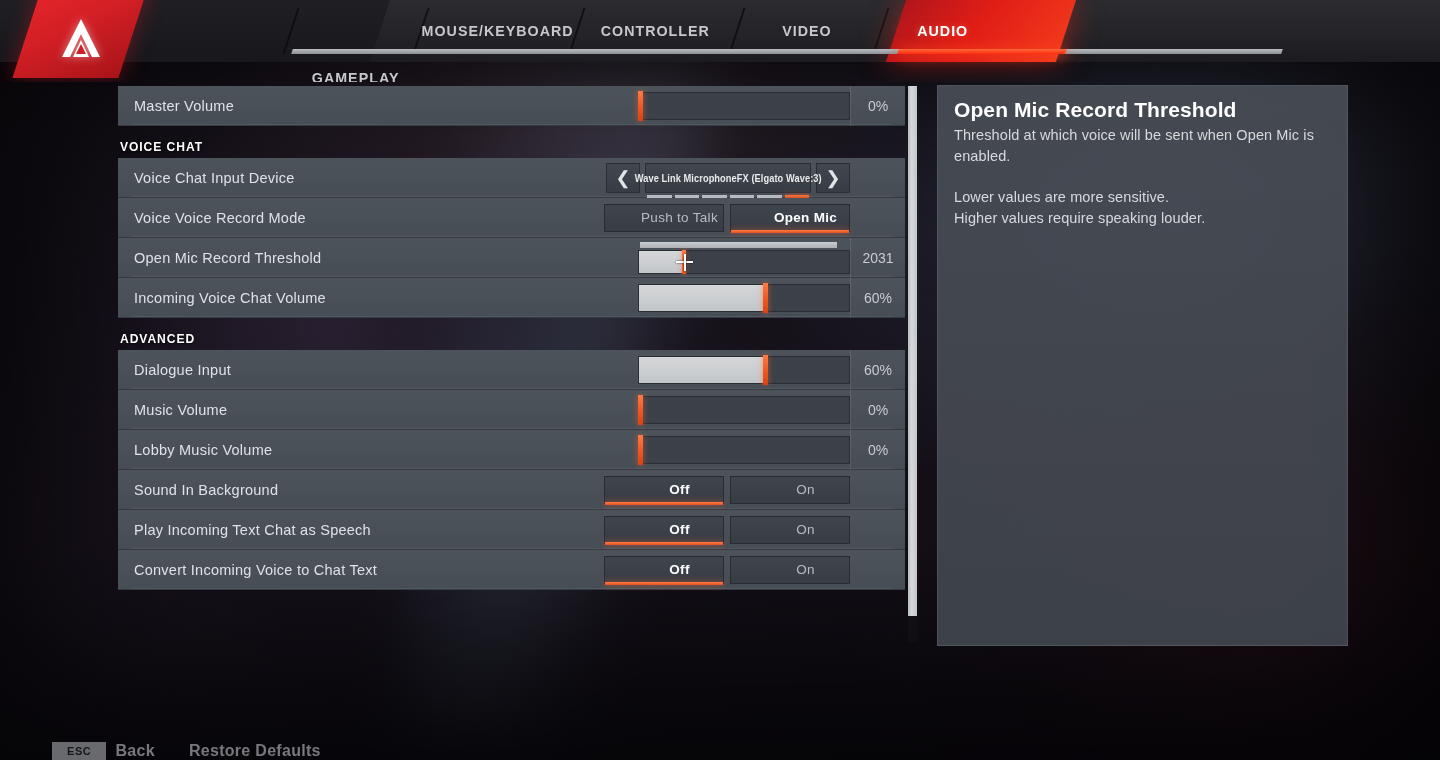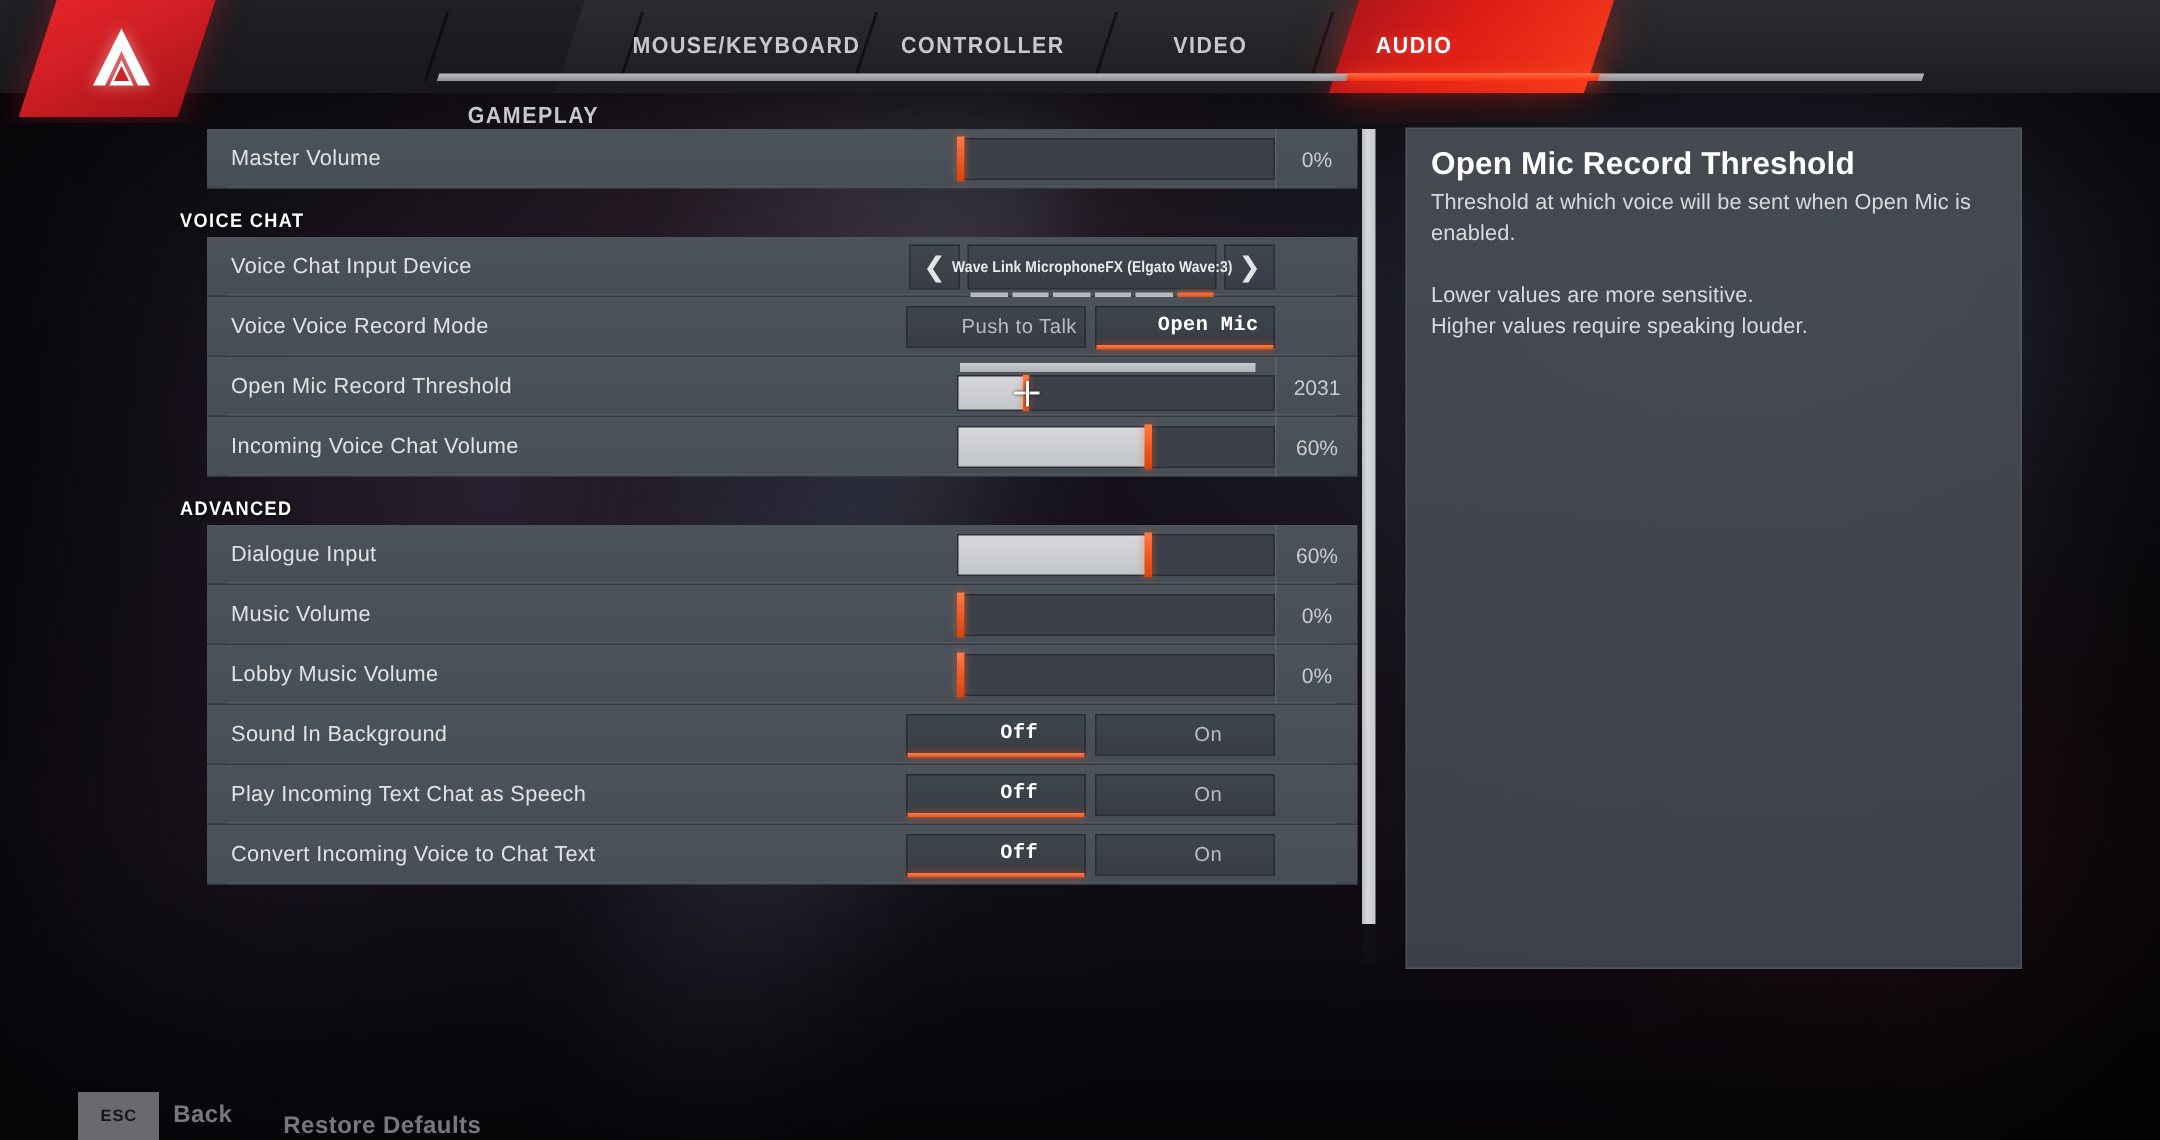--- a/index.html
+++ b/index.html
@@ -137,21 +137,20 @@
   .settings {
     position: absolute; left: 118px; top: 86px;
     width: 787px; height: 556px;
   }
   .row {
     position: relative;
     height: 40px;
     display: flex; align-items: center;
     background: linear-gradient(to bottom, #4d535b 0%, #474d55 100%);
     border-bottom: 1px solid rgba(24,26,30,0.45);
-    margin-left: 20px;
   }
   .row::after {
     content: "";
     position: absolute; left: 14px; right: 14px; bottom: 0; height: 1px;
     background: rgba(150,158,170,0.16);
   }
   .row-label {
     flex: 0 0 auto;
     padding-left: 16px;
     font-size: 14.5px;
@@ -256,21 +255,21 @@
     width: 120px; height: 28px;
     background: linear-gradient(to bottom, #3f454d 0%, #383d45 100%);
     border: 1px solid rgba(26,28,32,0.55);
     display: flex; align-items: center; justify-content: center;
     cursor: pointer;
     padding-left: 31px;
   }
   .toggle-btn .t-label {
     font-size: 13.5px; color: #b8bcc2; letter-spacing: 0.3px;
   }
-  .toggle-btn.sel .t-label { color: #ffffff; font-weight: bold; font-family: Liberation Mono, monospace; }
+  .toggle-btn.sel .t-label { color: #ffffff; font-weight: bold; }
   .toggle-btn.sel::after {
     content: ""; position: absolute; left: 0; right: 0; bottom: -2px; height: 3px;
     background: linear-gradient(to bottom, #ff7a45 0%, #e3501a 100%);
     box-shadow: 0 0 6px rgba(255,90,40,0.6);
   }
   .toggle-spacer { width: 55px; flex: 0 0 auto; }
 
   
   .device-sel {
     display: flex; align-items: center; gap: 5px; pointer-events: auto;
@@ -333,21 +332,21 @@
 
   
   .footer {
     position: absolute; left: 0; bottom: 0; width: 1440px; height: 30px;
     display: flex; align-items: flex-end; gap: 34px;
     padding-left: 52px; padding-bottom: 0;
     opacity: 0.55;
   }
   .foot-item { display: flex; align-items: center; gap: 9px; }
   .key-badge {
-    min-width: 40px; height: 32px;
+    min-width: 40px; height: 18px;
     background: #b9bdc2; color: #23262b;
     font-size: 11px; font-weight: bold; letter-spacing: 0.6px;
     display: flex; align-items: center; justify-content: center;
     padding: 0 15px;
   }
   .foot-label {
     font-size: 16px; color: #d3d6da; font-weight: bold;
     letter-spacing: 0.3px;
   }
 </style>

